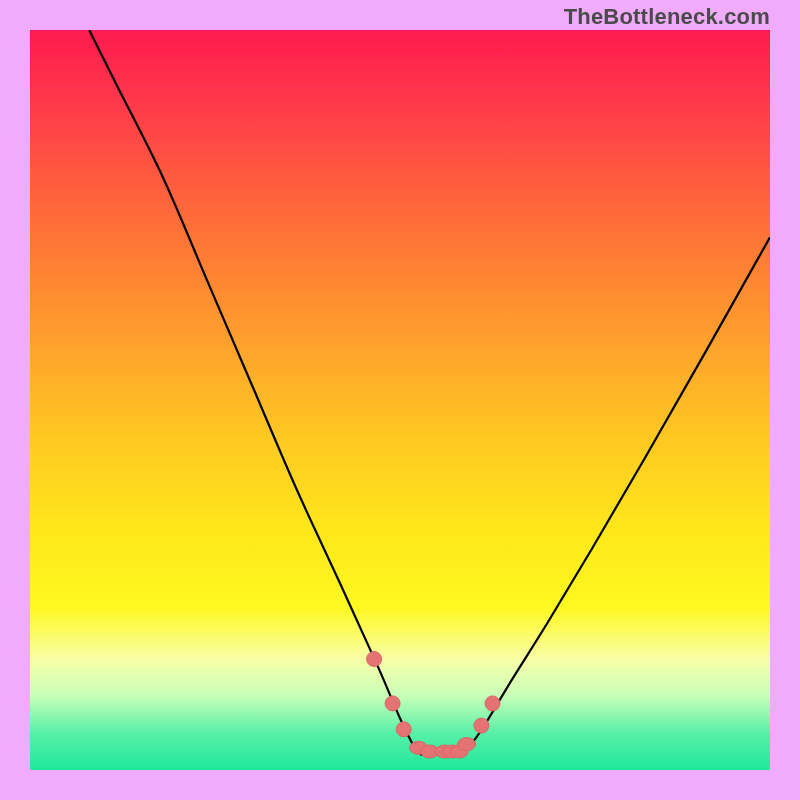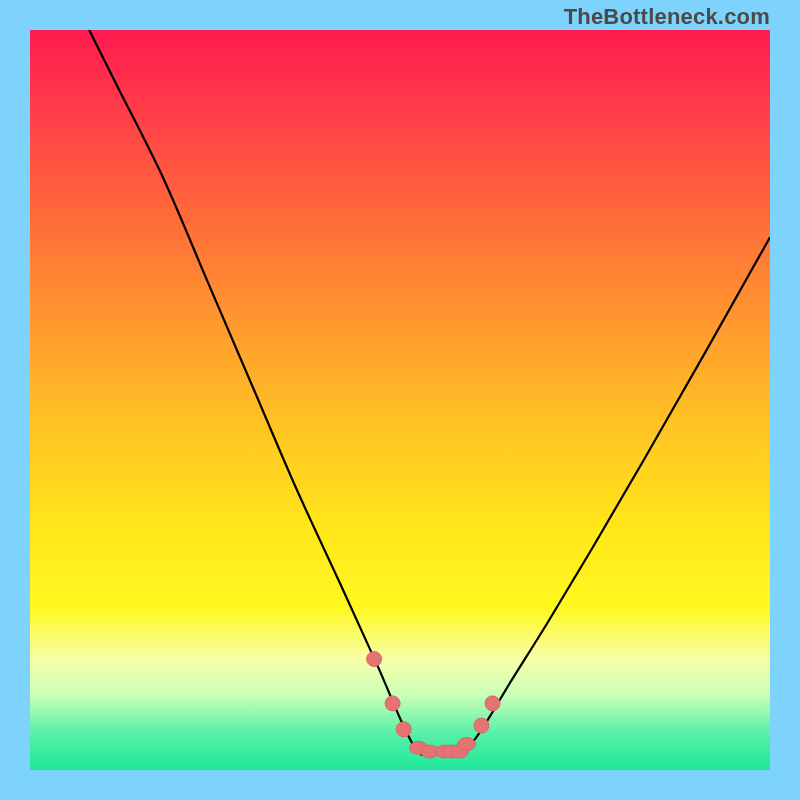--- a/index.html
+++ b/index.html
@@ -7,21 +7,21 @@
     padding: 0;
     width: 800px;
     height: 800px;
     background: #000;
     overflow: hidden;
   }
   .frame {
     position: relative;
     width: 800px;
     height: 800px;
-    background: #7dd3fc;
+    background: #f0abfc;
   }
   .plot {
     position: absolute;
     left: 30px;
     top: 30px;
     width: 740px;
     height: 740px;
     background: linear-gradient(to bottom,
       #ff1a4f 0%,
       #ff3a4a 10%,

